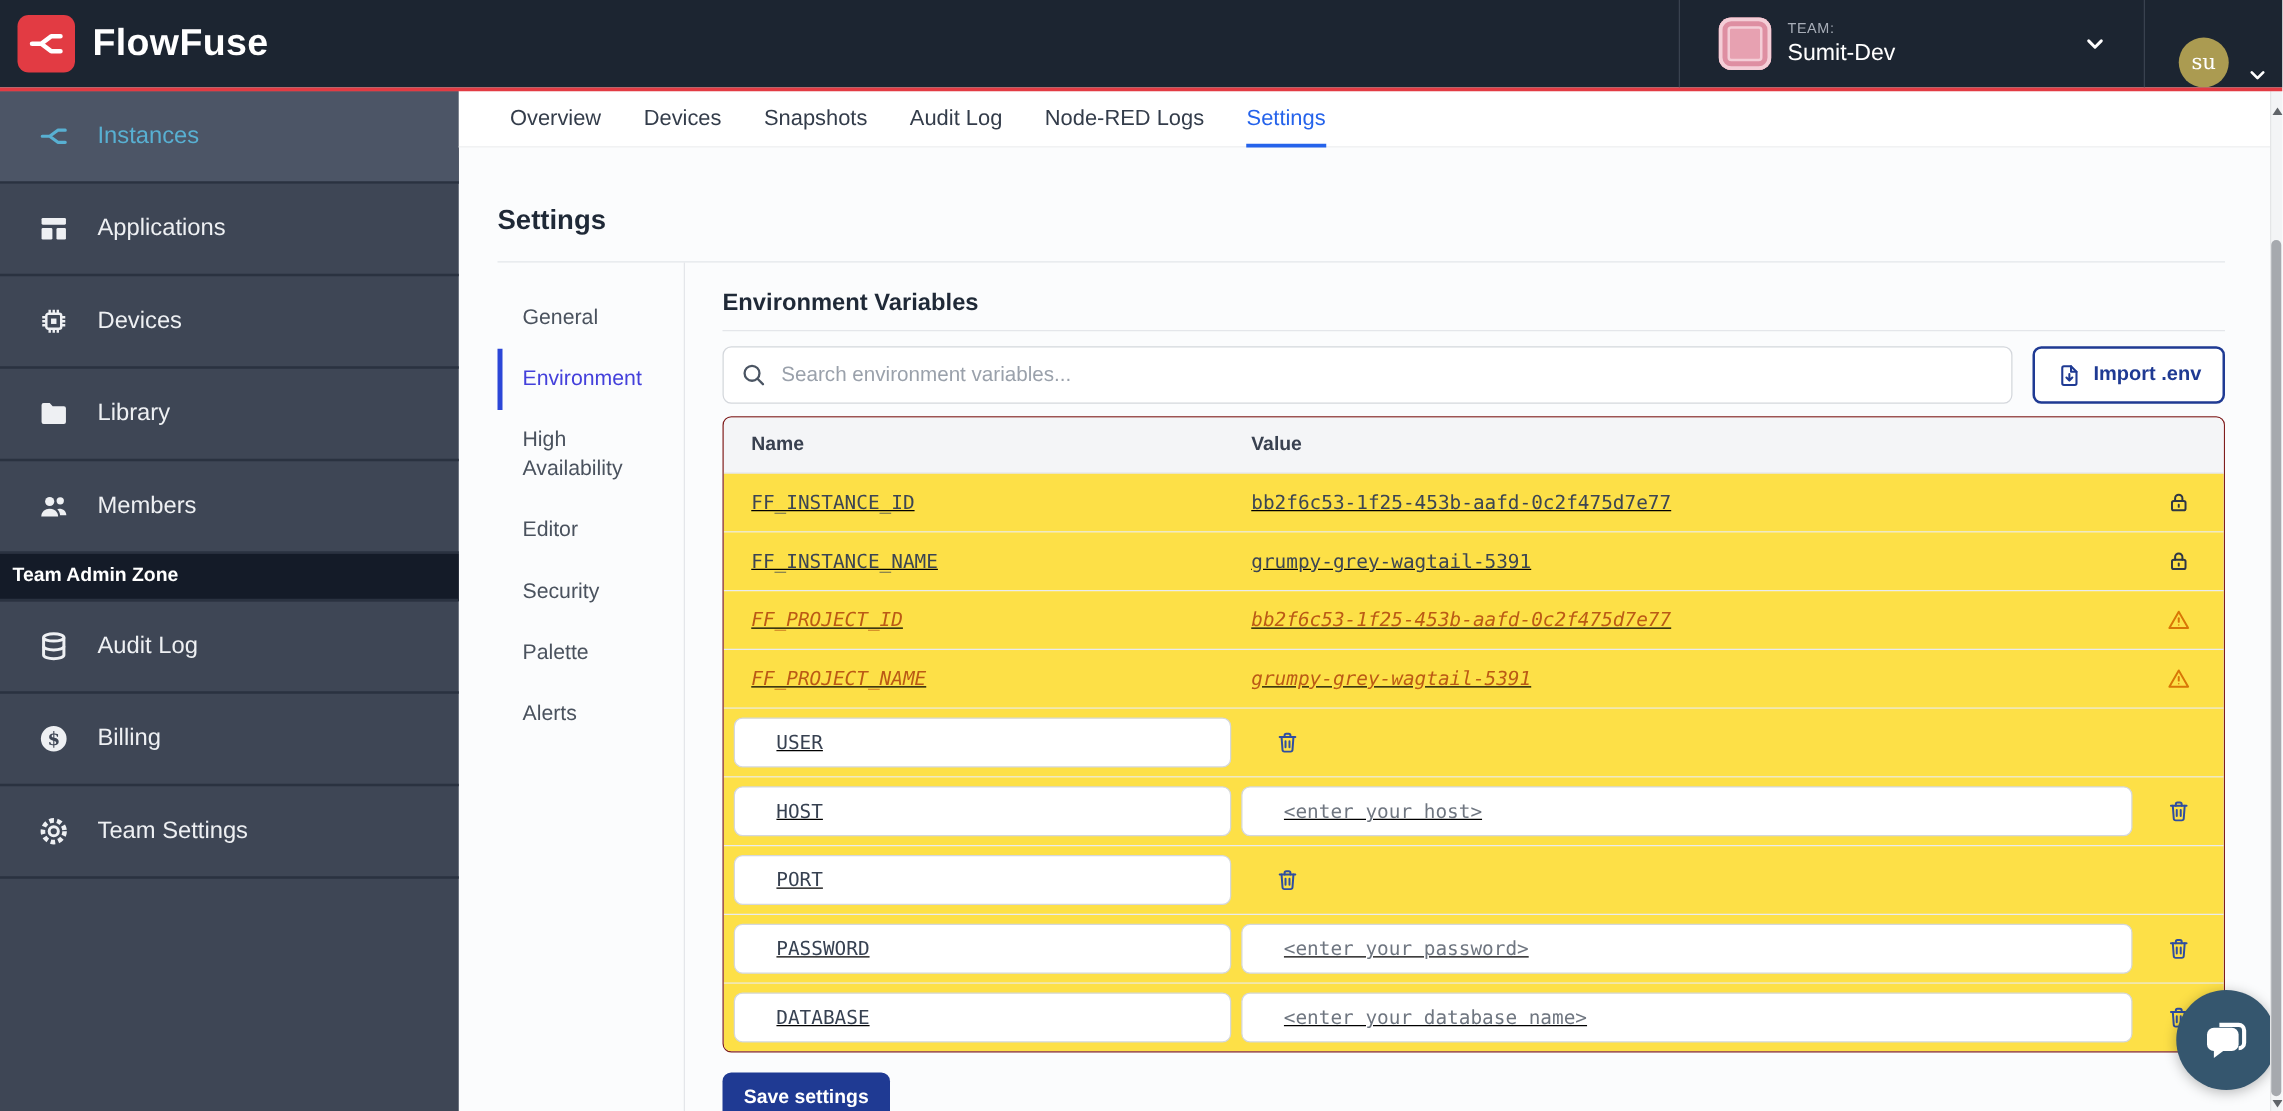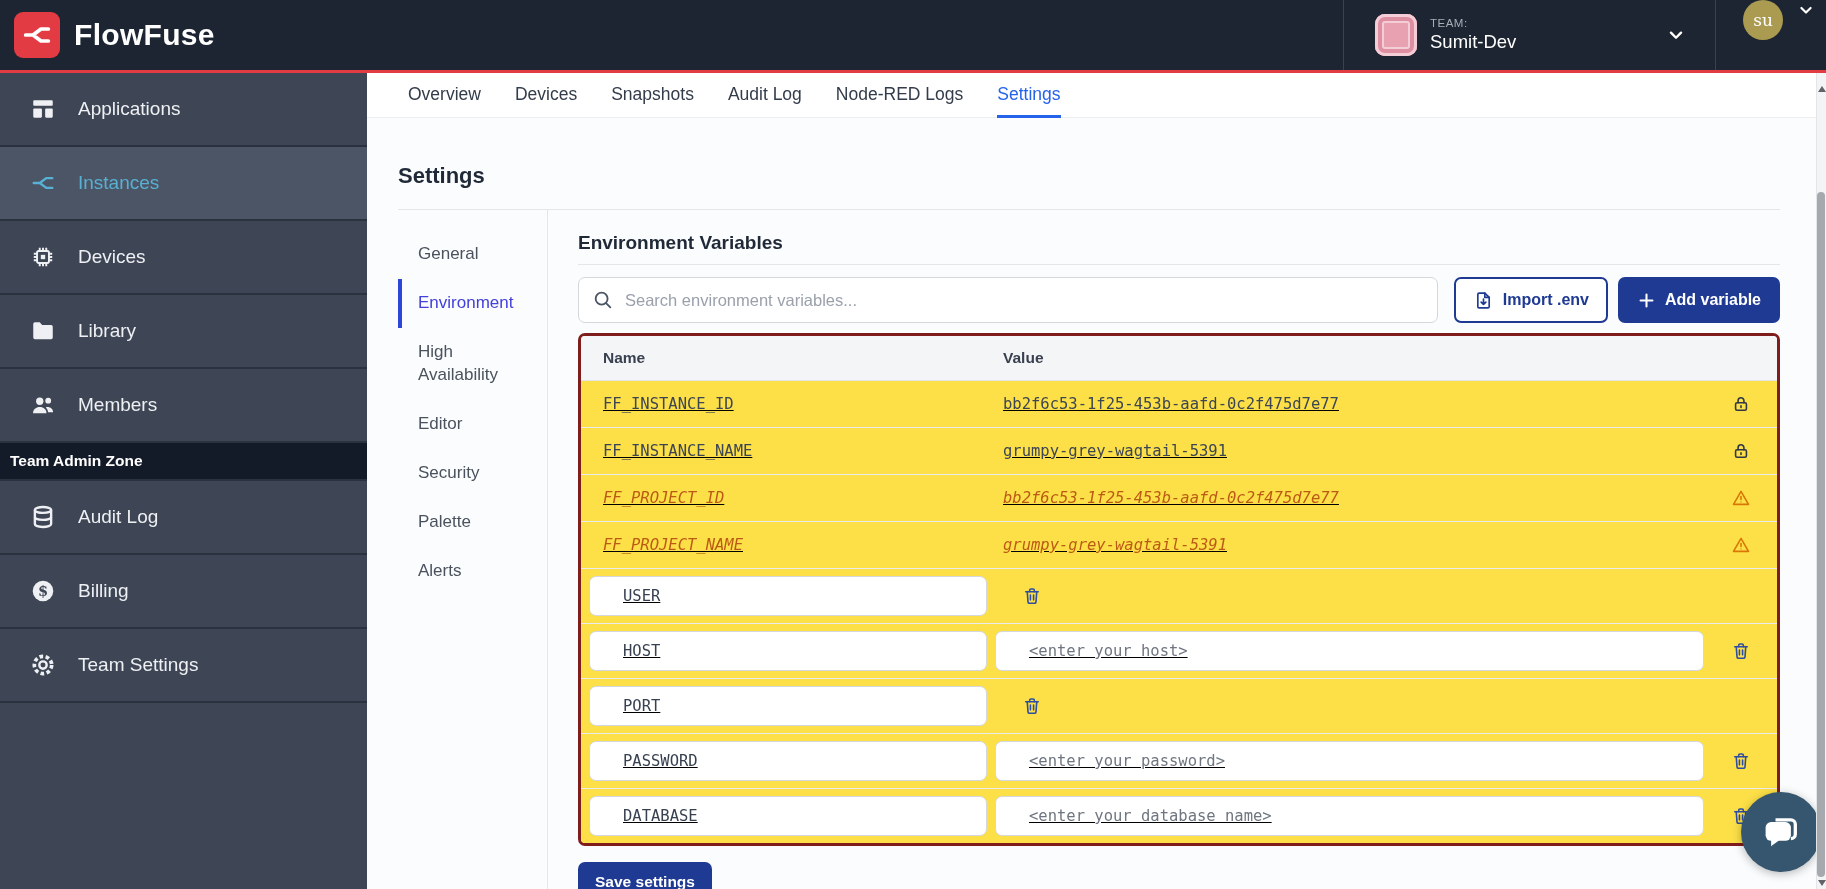--- a/index.html
+++ b/index.html
@@ -12,21 +12,21 @@
   .logo-box { width:46px; height:46px; background:#E23B43; border-radius:9px; display:flex; align-items:center; justify-content:center; color:#fff; }
   .logo-box svg { width:32px; height:32px; }
   .brand-name { color:#fff; font-size:30px; font-weight:700; letter-spacing:.3px; }
   .team-switcher { position:absolute; left:1343px; top:0; width:372px; height:70px; border-left:1px solid #39424F; display:flex; align-items:center; cursor:pointer; box-sizing:border-box; }
   .team-avatar { width:42px; height:42px; border-radius:10px; margin-left:31px; background:#E7A1B1;
                  box-shadow: inset 0 0 0 3px #F4CED7, inset 0 0 0 7px #DE8FA2, inset 0 0 0 9px #F4CED7; }
   .team-meta { margin-left:13px; }
   .team-label { font-size:11.5px; color:#A8AEB8; letter-spacing:.5px; }
   .team-name { font-size:18.5px; color:#fff; margin-top:2px; }
   .team-chevron { position:absolute; right:28px; top:24px; width:22px; height:22px; color:#fff; }
-  .user-menu { position:absolute; left:1715px; top:0; width:111px; height:70px; border-left:1px solid #39424F; display:flex; align-items:flex-start; cursor:pointer; box-sizing:border-box; }
+  .user-menu { position:absolute; left:1715px; top:0; width:111px; height:70px; border-left:1px solid #39424F; display:flex; align-items:flex-end; cursor:pointer; box-sizing:border-box; }
   .user-avatar { width:40px; height:40px; border-radius:50%; background:#AB9B51; color:#fff; display:flex; align-items:center; justify-content:center; font-size:17px; font-family:"DejaVu Serif",serif; margin-left:27px; }
   .user-chevron { margin-left:13px; width:20px; height:20px; color:#fff; }
   .redline { position:absolute; top:70px; left:0; width:1826px; height:3px; background:#E23B43; z-index:70; }
 
   
   .sidebar { position:absolute; top:73px; left:0; width:367px; height:816px; background:#3E4655; z-index:5; }
   .side-item { height:72px; display:flex; align-items:center; gap:22px; padding-left:30px; border-bottom:2px solid #2A3240; color:#EEF0F3; font-size:19px; cursor:pointer; }
   .side-item.active { background:#4C5566; color:#58B0D2; }
   .side-icon { width:26px; height:26px; display:flex; }
   .side-icon svg { width:26px; height:26px; }
@@ -52,21 +52,21 @@
   .searchbox { position:relative; flex:1; }
   .searchbox input { width:100%; box-sizing:border-box; height:46px; border:1px solid #D4D7DC; border-radius:7px; padding:0 14px 0 46px; font-size:16.5px; color:#374151; background:#fff; outline:none; font-family:inherit; }
   .searchbox input::placeholder { color:#9AA1AB; }
   .search-icon { position:absolute; left:14px; top:12px; width:22px; height:22px; color:#4B5563; }
   .btn { display:flex; align-items:center; gap:9px; height:46px; border-radius:7px; font-size:16px; font-weight:700; cursor:pointer; font-family:inherit; box-sizing:border-box; }
   .btn-import { margin-left:16px; padding:0 17px; border:2px solid #1F3A93; background:#fff; color:#1F3A93; }
   .btn-add { margin-left:10px; padding:0 19px; border:none; background:#1F3A93; color:#fff; }
   .btn svg { width:21px; height:21px; }
   .btn-add svg { width:19px; height:19px; }
 
-  .env-table { margin-top:10px; border:3px solid #7f1d1d; border-radius:7px; background:#fff; overflow:hidden; }
+  .env-table { margin-top:10px; border:1px solid #7f1d1d; border-radius:7px; background:#fff; overflow:hidden; }
   .env-head { display:flex; background:#F4F5F7; height:44px; align-items:center; border-bottom:1px solid #E2E4E8; }
   .col-name-h { width:414px; box-sizing:border-box; padding-left:22px; font-size:15.5px; font-weight:700; color:#394150; }
   .col-value-h { flex:1; padding-left:8px; font-size:15.5px; font-weight:700; color:#394150; }
   .col-icon-h { width:73px; }
   .env-row { display:flex; align-items:center; border-bottom:1px solid #E9EBEE; background:#fde047;text-decoration:underline; }
   .env-row:last-child { border-bottom:none; }
   .env-row.locked, .env-row.deprecated { height:46px; }
   .env-row.editable { height:54px; }
   .cell-name { width:414px; box-sizing:border-box; padding-left:22px; font-family:"DejaVu Sans Mono",monospace; font-size:15.5px; color:#3C4553; }
   .cell-value { flex:1; padding-left:8px; font-family:"DejaVu Sans Mono",monospace; font-size:15.5px; color:#3C4553; }
@@ -123,37 +123,37 @@
       <svg viewBox="0 0 24 24" fill="none" stroke="currentColor" stroke-width="2.6" stroke-linecap="round" stroke-linejoin="round">
           <path d="M6.5 9.5 L12 15 l5.5 -5.5"></path>
         </svg>
     </span>
   </div>
 </div>
 <div class="redline"></div>
 
 <div class="sidebar">
   <div>
+      <div class="side-item active">
+        <span class="side-icon">
+          <svg viewBox="0 0 24 24" fill="none" stroke="currentColor" stroke-width="2.3" stroke-linecap="round" stroke-linejoin="round">
+            <path d="M3.5 12 H9 M9 12 L15 7.5 H20.5 M9 12 L15 16.5 H20.5"></path>
+          </svg>
+        </span>
+        <span>Instances</span>
+      </div>
       <div class="side-item">
         <span class="side-icon">
           <svg viewBox="0 0 24 24" fill="currentColor">
             <rect x="3" y="4" width="18" height="5" rx="1"></rect>
             <rect x="3" y="11.5" width="8" height="8.5" rx="1"></rect>
             <rect x="14" y="11.5" width="7" height="8.5" rx="1"></rect>
           </svg>
         </span>
         <span>Applications</span>
-      </div>
-      <div class="side-item active">
-        <span class="side-icon">
-          <svg viewBox="0 0 24 24" fill="none" stroke="currentColor" stroke-width="2.3" stroke-linecap="round" stroke-linejoin="round">
-            <path d="M3.5 12 H9 M9 12 L15 7.5 H20.5 M9 12 L15 16.5 H20.5"></path>
-          </svg>
-        </span>
-        <span>Instances</span>
       </div>
       <div class="side-item">
         <span class="side-icon">
           <svg viewBox="0 0 24 24" fill="none" stroke="currentColor" stroke-width="1.8">
             <rect x="6.5" y="6.5" width="11" height="11" rx="1.5"></rect>
             <rect x="10" y="10" width="4" height="4" fill="currentColor" stroke="none"></rect>
             <path d="M9 3.5v3M12 3.5v3M15 3.5v3M9 17.5v3M12 17.5v3M15 17.5v3M3.5 9h3M3.5 12h3M3.5 15h3M17.5 9h3M17.5 12h3M17.5 15h3"></path>
           </svg>
         </span>
         <span>Devices</span>
@@ -247,28 +247,20 @@
         <button class="btn btn-import">
           <span style="display:flex">
             <svg viewBox="0 0 24 24" fill="none" stroke="currentColor" stroke-width="1.9" stroke-linecap="round" stroke-linejoin="round">
                 <path d="M13.5 3.5 H7 a1.5 1.5 0 0 0 -1.5 1.5 v14 A1.5 1.5 0 0 0 7 20.5 h10 a1.5 1.5 0 0 0 1.5 -1.5 V8.5 Z"></path>
                 <path d="M13.5 3.5 V8.5 h5"></path>
                 <path d="M12 10.5 v6 m-2.7 -2.7 l2.7 2.7 2.7 -2.7"></path>
               </svg>
           </span>
           <span>Import .env</span>
         </button>
-        <button class="btn btn-add">
-          <span style="display:flex">
-            <svg viewBox="0 0 24 24" fill="none" stroke="currentColor" stroke-width="2.6" stroke-linecap="round">
-                <path d="M12 4.5 v15 M4.5 12 h15"></path>
-              </svg>
-          </span>
-          <span>Add variable</span>
-        </button>
       </div>
       <div class="env-table">
         <div class="env-head">
           <div class="col-name-h">Name</div>
           <div class="col-value-h">Value</div>
           <div class="col-icon-h"></div>
         </div>
         <div>
             <div class="env-row locked">
               <div class="cell-name">FF_INSTANCE_ID</div>

